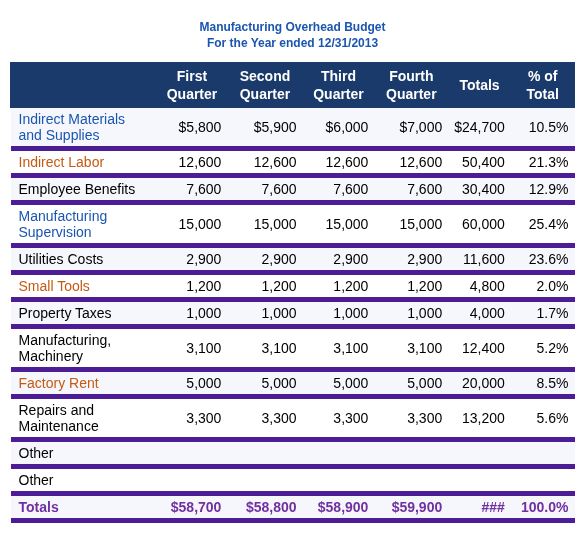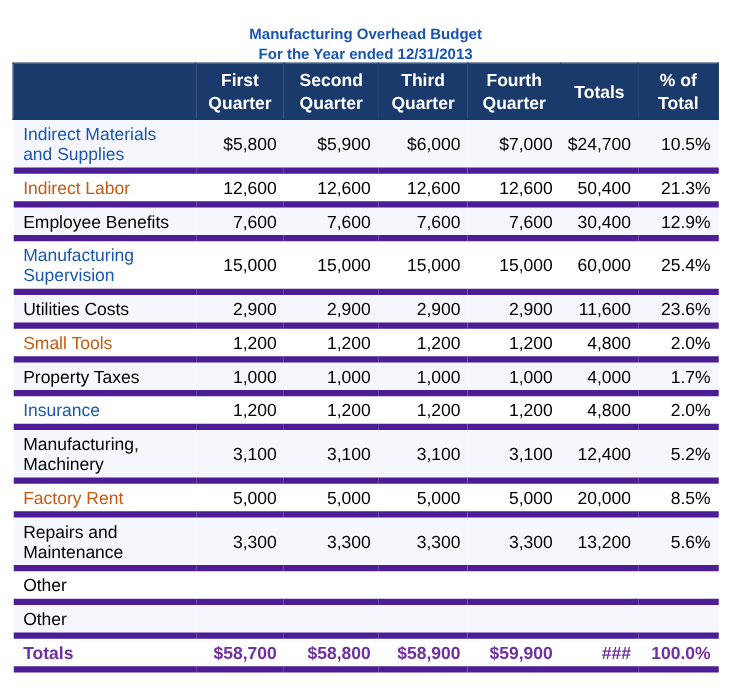--- a/index.html
+++ b/index.html
@@ -10,20 +10,21 @@
       color: #000;
       width: 585px;
       min-height: 550px;
       padding: 20px 10px;
     }
     .page-container {
       width: 100%;
     }
     .title-section {
       text-align: center;
+      margin-bottom: 12px;
     }
     .title-main {
       color: #1a56b0;
       font-size: 12px;
       font-weight: bold;
       margin-bottom: 2px;
     }
     .title-sub {
       color: #1a56b0;
       font-size: 12px;
@@ -163,29 +164,20 @@
         <tr>
       <td class="label-col ">Property Taxes</td>
       <td>1,000</td>
       <td>1,000</td>
       <td>1,000</td>
       <td>1,000</td>
       <td>4,000</td>
       <td>1.7%</td>
     </tr>
         <tr>
-      <td class="label-col highlight-blue">Insurance</td>
-      <td>1,200</td>
-      <td>1,200</td>
-      <td>1,200</td>
-      <td>1,200</td>
-      <td>4,800</td>
-      <td>2.0%</td>
-    </tr>
-        <tr>
       <td class="label-col ">Manufacturing, Machinery</td>
       <td>3,100</td>
       <td>3,100</td>
       <td>3,100</td>
       <td>3,100</td>
       <td>12,400</td>
       <td>5.2%</td>
     </tr>
         <tr>
       <td class="label-col highlight-orange">Factory Rent</td>

